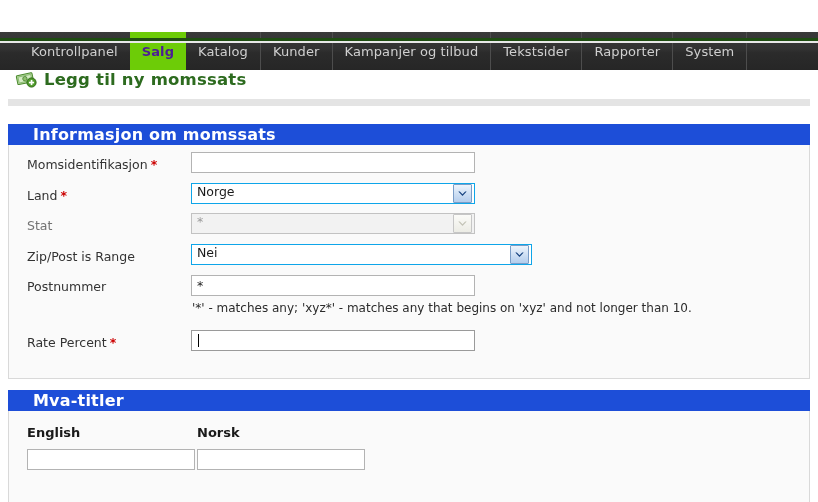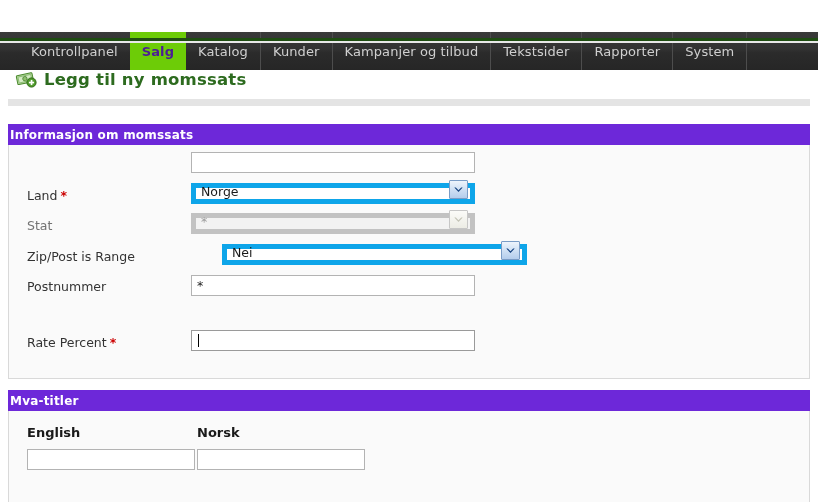--- a/index.html
+++ b/index.html
@@ -93,27 +93,27 @@
 
   
   .panel {
     position: absolute;
     left: 8px;
     width: 802px;
     box-sizing: border-box;
   }
   .panel-head {
     height: 21px;
-    background: #6d28d9;
+    background: #1d4ed8;
     color: #ffffff;
-    font-size: 12px;
+    font-size: 16px;
     font-weight: bold;
     display: flex;
     align-items: center;
-    padding-left: 2px;
+    padding-left: 25px;
     letter-spacing: 0.2px;
     box-sizing: border-box;
   }
   .panel-body {
     background: #fafafa;
     border: 1px solid #d9d9d9;
     border-top: none;
     box-sizing: border-box;
   }
 
@@ -142,25 +142,25 @@
     color: #222222;
     padding: 2px 5px;
     height: 21px;
     outline: none;
   }
   .txtbox.focused { border-color: #9a9a9a; }
 
   .selbox {
     position: absolute;
     box-sizing: border-box;
-    border: 5px solid #0ea5e9;
+    border: 1px solid #0ea5e9;
     background: #ffffff;
     height: 21px;
     display: flex;
-    align-items: flex-end;
+    align-items: flex-start;
   }
   .selbox .sel-text {
     flex: 1;
     font-size: 12.5px;
     color: #1a1a1a;
     padding-left: 5px;
     white-space: nowrap;
     overflow: hidden;
   }
   .sel-arrow {
@@ -257,20 +257,21 @@
     </svg>
   </span>
   <span id="page-title">Legg til ny momssats</span>
 </div>
 <div id="header-rule"></div>
 
 <div class="panel" id="panel-info">
   <div class="panel-head">Informasjon om momssats</div>
   <div class="panel-body">
 
+    <label class="field-label" style="left:18px; top:12px;"><span>Momsidentifikasjon</span><span class="req">*</span></label>
     <input class="txtbox" style="left: 182px; top: 7px; width: 284px;" type="text" value="">
 
     <label class="field-label" style="left:18px; top:43px;"><span>Land</span><span class="req">*</span></label>
     <div class="selbox" style="left:182px; top:38px; width:284px;">
       <span class="sel-text">Norge</span>
       <span class="sel-arrow">
         <svg width="11" height="8" viewBox="0 0 11 8">
             <path d="M1.3 1.6 L5.5 6.0 L9.7 1.6 L8.2 1.6 L5.5 4.2 L2.8 1.6 Z" fill="#14407e"></path>
           </svg>
       </span>
@@ -280,31 +281,32 @@
     <div class="selbox disabled" style="left:182px; top:68px; width:284px;">
       <span class="sel-text">*</span>
       <span class="sel-arrow">
         <svg width="11" height="8" viewBox="0 0 11 8">
             <path d="M1.3 1.6 L5.5 6.0 L9.7 1.6 L8.2 1.6 L5.5 4.2 L2.8 1.6 Z" fill="#c2c2b5"></path>
           </svg>
       </span>
     </div>
 
     <label class="field-label" style="left:18px; top:104px;"><span>Zip/Post is Range</span><span class="req"></span></label>
-    <div class="selbox" style="left:182px; top:99px; width:305px;margin-left:31px;">
+    <div class="selbox" style="left:182px; top:99px; width:341px;">
       <span class="sel-text">Nei</span>
       <span class="sel-arrow">
         <svg width="11" height="8" viewBox="0 0 11 8">
             <path d="M1.3 1.6 L5.5 6.0 L9.7 1.6 L8.2 1.6 L5.5 4.2 L2.8 1.6 Z" fill="#14407e"></path>
           </svg>
       </span>
     </div>
 
     <label class="field-label" style="left:18px; top:134px;"><span>Postnummer</span><span class="req"></span></label>
     <input class="txtbox" style="left: 182px; top: 130px; width: 284px;" type="text" value="*">
+    <span class="hint" style="left:183px; top:156px;">'*' - matches any; 'xyz*' - matches any that begins on 'xyz' and not longer than 10.</span>
 
     <label class="field-label" style="left:18px; top:190px;"><span>Rate Percent</span><span class="req">*</span></label>
     <input class="txtbox focused" style="left: 182px; top: 185px; width: 284px;" type="text" value="">
     <span class="caret" style="left:189px; top:189px;"></span>
   </div>
 </div>
 
 <div class="panel" id="panel-titles">
   <div class="panel-head">Mva-titler</div>
   <div class="panel-body">

